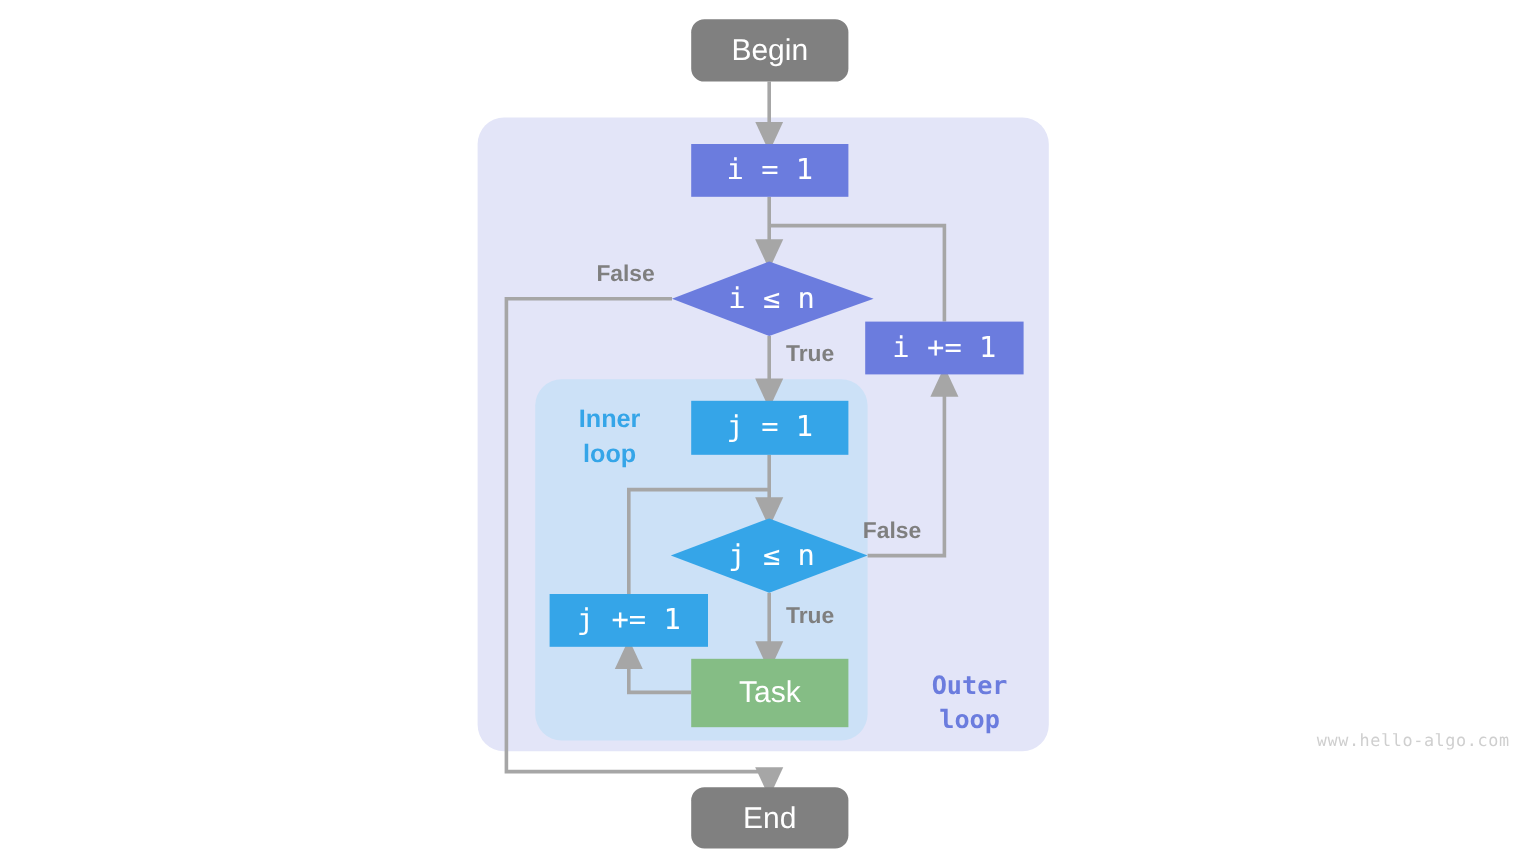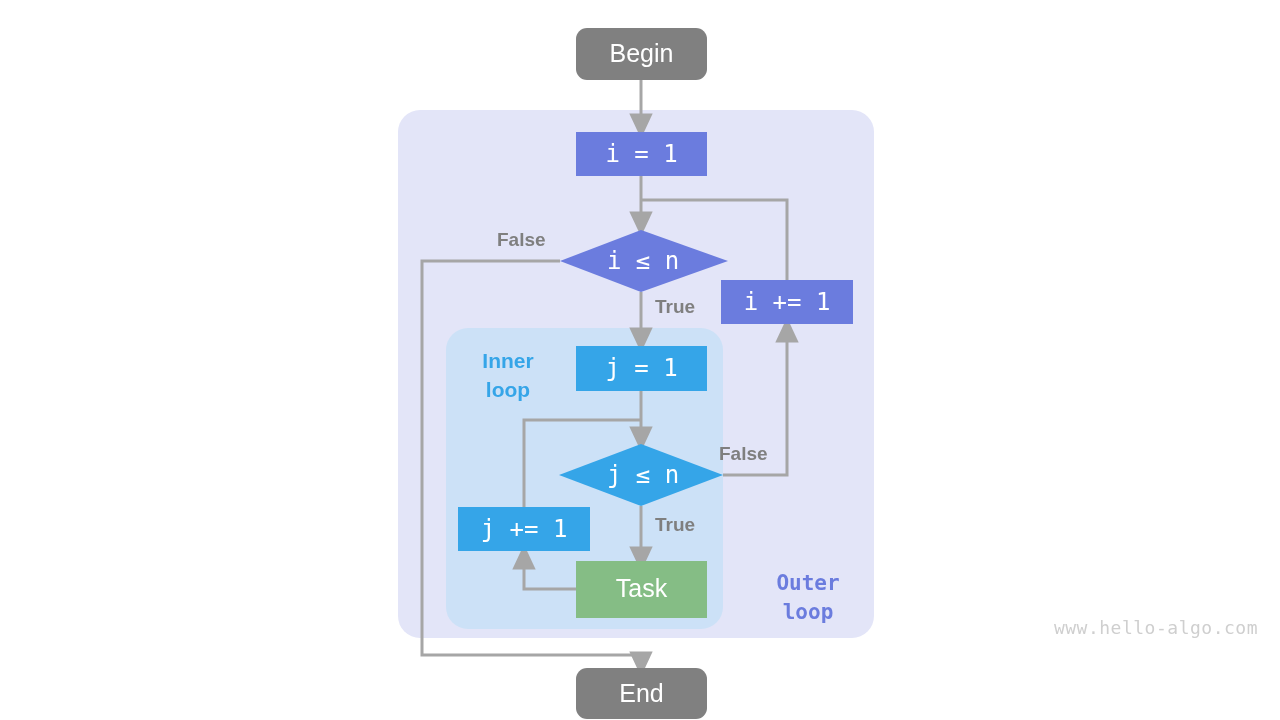--- a/index.html
+++ b/index.html
@@ -11,21 +11,20 @@
     width: 1280px;
     height: 720px;
     font-family: "Liberation Sans", sans-serif;
     overflow: hidden;
   }
   #stage {
     position: relative;
     width: 1280px;
     height: 640px;
     background: #ffffff;
-    margin-top: 12px;
   }
   svg#flow {
     position: absolute;
     left: 0;
     top: 0;
     width: 1280px;
     height: 720px;
   }
   .node-text-mono {
     font-family: "DejaVu Sans Mono", "Liberation Mono", monospace;
@@ -60,21 +59,21 @@
     font-size: 21px;
     font-weight: bold;
     fill: #35a5e8;
     text-anchor: middle;
   }
   .watermark {
     position: absolute;
     right: 22px;
     bottom: 14px;
     font-family: "DejaVu Sans Mono", "Liberation Mono", monospace;
-    font-size: 18px;
+    font-size: 14px;
     color: #cfcfcf;
     letter-spacing: 0.5px;
     white-space: nowrap;
   }
   .edge-path {
     fill: none;
     stroke: #a6a6a6;
     stroke-width: 3;
     stroke-linecap: butt;
     stroke-linejoin: miter;

